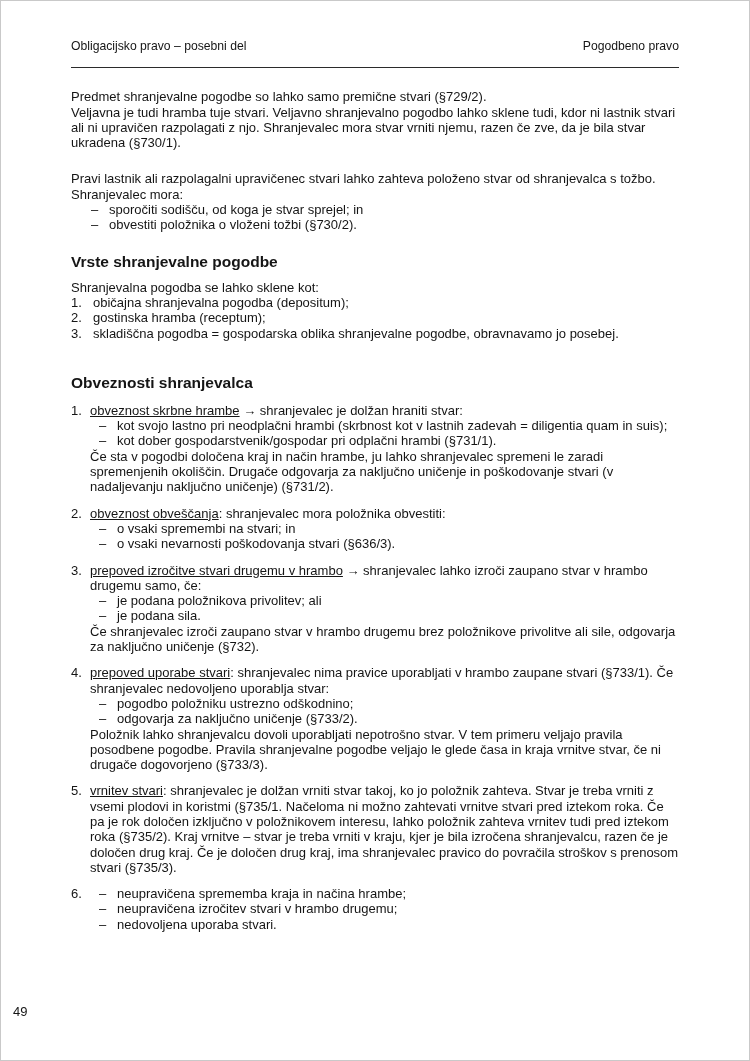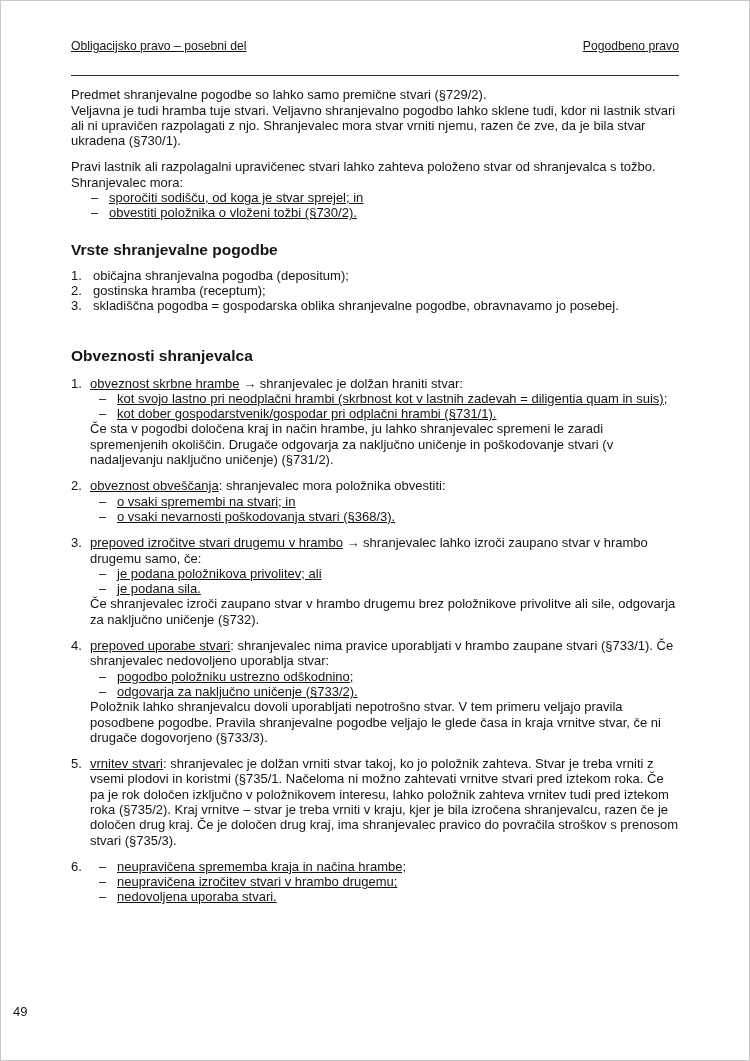--- a/index.html
+++ b/index.html
@@ -19,25 +19,24 @@
     font-size: 13px;
     line-height: 15.3px;
     color: #151515;
     overflow: hidden;
   }
   .hdr {
     display: flex;
     justify-content: space-between;
     align-items: center;
     font-size: 12.2px;
-    padding-bottom: 21px;
+    padding-bottom: 13px;
     border-bottom: 1.4px solid #2b2b2b;
-    text-decoration: underline;
-  }
-  .para { margin-top: 11px; }
+  }
+  .para { margin-top: 21px; }
   .tight { margin-top: 9px; }
 
   h1.sec-title {
     font-size: 20.5px;
     line-height: 24px;
     font-weight: bold;
     margin: 25px 0 0 0;
     letter-spacing: 0.1px;
   }
   h2.sub-title {
@@ -48,21 +47,21 @@
   }
   h3.mid-title {
     font-size: 15.5px;
     line-height: 19px;
     font-weight: bold;
     margin: 19px 0 9px 0;
   }
 
   .drow { display: flex; }
   .drow .bullet { flex: none; width: 18px; }
-  .drow .dtext { flex: 1; text-decoration: underline; }
+  .drow .dtext { flex: 1; }
   .claim-list .drow { padding-left: 20px; }
 
   .olist .orow { display: flex; }
   .olist .num { flex: none; width: 22px; }
   .olist .otext { flex: 1; }
 
   .mainlist .item { display: flex; margin-top: 11px; }
   .item > .num { flex: none; width: 19px; }
   .item > .content { flex: 1; }
   .sublist .drow { padding-left: 9px; }
@@ -101,20 +100,21 @@
       <span class="dtext">sporočiti sodišču, od koga je stvar sprejel; in</span>
     </div>
     <div class="drow">
       <span class="bullet">–</span>
       <span class="dtext">obvestiti položnika o vloženi tožbi (§730/2).</span>
     </div>
   </div>
 
   <h3 class="mid-title">Vrste shranjevalne pogodbe</h3>
 
+  <div class="tight">Shranjevalna pogodba se lahko sklene kot:</div>
   <div class="olist">
     <div class="orow">
       <span class="num">1.</span>
       <span class="otext">običajna shranjevalna pogodba (depositum);</span>
     </div>
     <div class="orow">
       <span class="num">2.</span>
       <span class="otext">gostinska hramba (receptum);</span>
     </div>
     <div class="orow">
@@ -150,21 +150,21 @@
       <span class="num">2.</span>
       <div class="content">
         <div><span class="u">obveznost obveščanja</span><span>: shranjevalec mora položnika obvestiti:</span></div>
         <div class="sublist">
           <div class="drow">
             <span class="bullet">–</span>
             <span class="dtext">o vsaki spremembi na stvari; in</span>
           </div>
           <div class="drow">
             <span class="bullet">–</span>
-            <span class="dtext">o vsaki nevarnosti poškodovanja stvari (§368/3).</span>
+            <span class="dtext">o vsaki nevarnosti poškodovanja stvari (§636/3).</span>
           </div>
         </div>
       </div>
     </div>
 
     <div class="item">
       <span class="num">3.</span>
       <div class="content">
         <div><span class="u">prepoved izročitve stvari drugemu v hrambo</span><span> → shranjevalec lahko izroči zaupano stvar v hrambo drugemu samo, če:</span></div>
         <div class="sublist">

